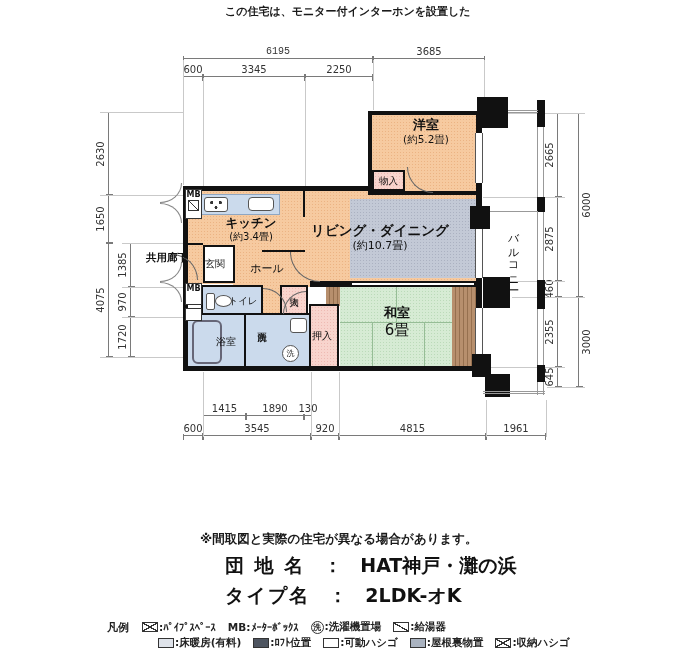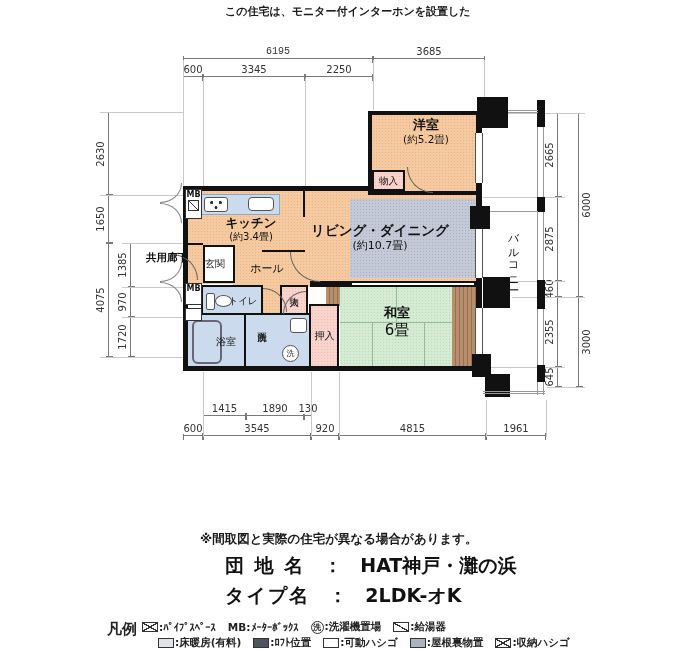--- a/index.html
+++ b/index.html
@@ -5,21 +5,21 @@
   html,body{margin:0;padding:0;background:#fff;}
   .canvas{position:relative;width:700px;height:650px;background:#fff;overflow:hidden;
           font-family:"DejaVu Sans","Liberation Sans",sans-serif;color:#222;}
   .abs{position:absolute;}
   
   .hdr{font-size:11px;font-weight:bold;line-height:16px;color:#1a1a1a;white-space:nowrap;}
   .note{font-size:12.5px;font-weight:bold;color:#1a1a1a;white-space:nowrap;}
   .big-row{display:flex;gap:18px;font-size:19px;font-weight:bold;color:#111;white-space:nowrap;}
   .big-row .lab{letter-spacing:2px;}
   
-  .lg-title{font-size:15px;font-weight:bold;}
+  .lg-title{font-size:11px;font-weight:bold;}
   .lg-row{display:flex;align-items:center;gap:12px;font-size:10.5px;font-weight:bold;white-space:nowrap;}
   .lg-item{display:flex;align-items:center;gap:1px;}
   .lg-box{width:16px;height:10px;border:1px solid #333;display:inline-block;background:#fff;box-sizing:border-box;}
   .lg-x{background-image:
      linear-gradient(to top right,transparent calc(50% - .7px),#333 calc(50% - .7px),#333 calc(50% + .7px),transparent calc(50% + .7px)),
      linear-gradient(to bottom right,transparent calc(50% - .7px),#333 calc(50% - .7px),#333 calc(50% + .7px),transparent calc(50% + .7px));}
   .lg-diag{background-image:
      linear-gradient(to top right,transparent calc(50% - .6px),#333 calc(50% - .6px),#333 calc(50% + .6px),transparent calc(50% + .6px));}
   .lg-circle{width:13px;height:13px;border:1px solid #333;border-radius:50%;font-size:8px;line-height:12px;text-align:center;display:inline-block;box-sizing:border-box;}
   .lg-light{background:#dfe3ea;}
@@ -276,21 +276,21 @@
   <div class="rlabel" style="left:210px;top:215px;width:82px;">
     <div class="rname" style="font-size:12.5px;">キッチン</div>
     <div style="font-size:10px;">(約3.4畳)</div>
   </div>
   <div class="rlabel" style="left:355px;top:305px;width:84px;">
     <div class="rname" style="font-size:13px;">和室</div>
     <div style="font-size:15px;">6畳</div>
   </div>
   <div class="rlabel" style="left:372px;top:175px;width:33px;font-size:9.5px;">物入</div>
   <div class="rlabel vtext" style="left:288px;top:290px;font-size:9px;letter-spacing:0;">物入</div>
-  <div class="rlabel" style="left:312px;top:330px;width:25px;font-size:10px;">押入</div>
+  <div class="rlabel" style="left:312px;top:330px;width:17px;font-size:10px;">押入</div>
   <div class="rlabel" style="left:205px;top:258px;width:16px;font-size:10px;">玄関</div>
   <div class="rlabel" style="left:240px;top:262px;width:54px;font-size:11px;">ホール</div>
   <div class="rlabel" style="left:225px;top:295px;width:36px;font-size:9.5px;">トイレ</div>
   <div class="rlabel" style="left:209px;top:336px;width:34px;font-size:10px;">浴室</div>
   <div class="rlabel vtext" style="left:256px;top:325px;font-size:9.5px;letter-spacing:0;">洗面所</div>
   <div class="rlabel vtext" style="left:506px;top:226px;font-size:11px;">バルコニー</div>
   <div class="rlabel" style="left:146px;top:251px;font-size:10.5px;font-weight:bold;">共用廊下</div>
 
   <div class="abs note" style="left:200px;top:531px;">※間取図と実際の住宅が異なる場合があります。</div>
 

